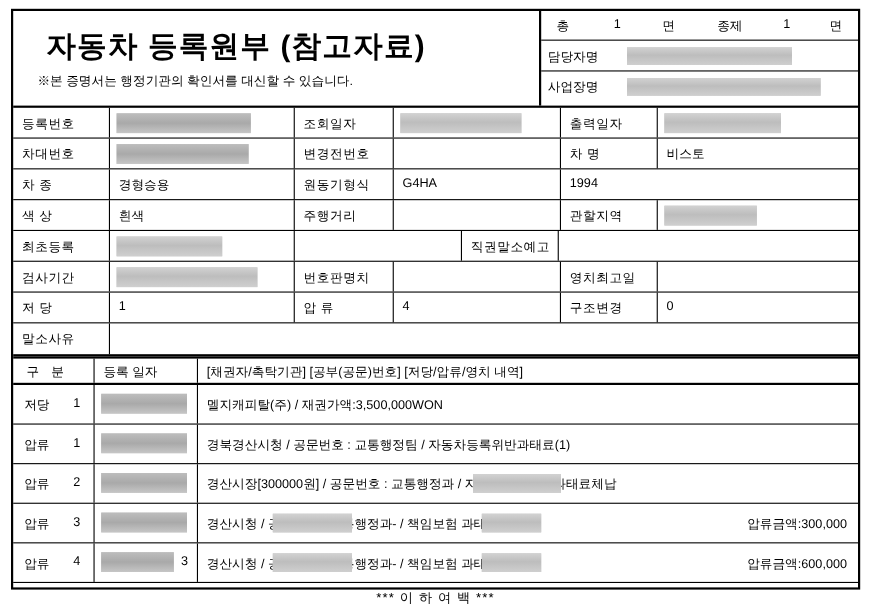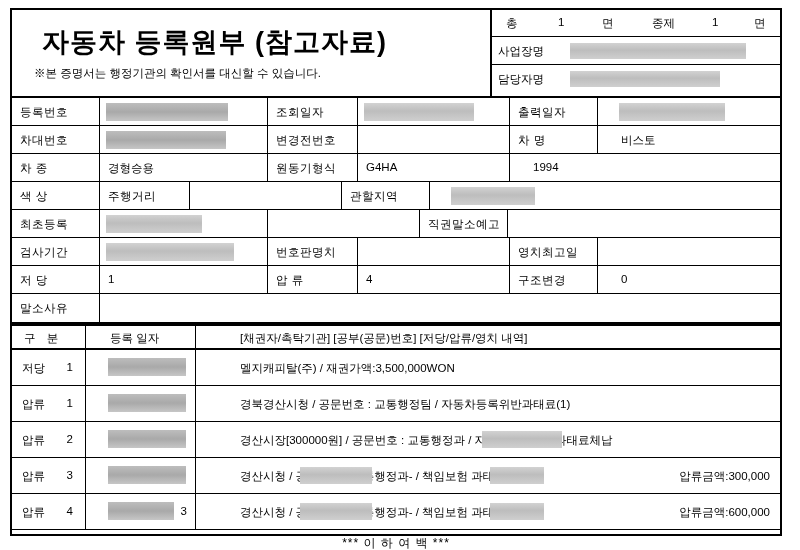--- a/index.html
+++ b/index.html
@@ -133,57 +133,56 @@
     position: absolute;
     left: 8px;
     top: 7px;
     white-space: nowrap;
   }
   .w-lab { width: 88px; }
   .w-val1 { width: 168px; }
   .w-lab2 { width: 90px; }
   .w-val2 { width: 152px; text-decoration: underline; }
   .w-lab3 { width: 88px; text-align: right; }
-  .w-val3 { flex: 1; margin-left: 15px; }
+  .w-val3 { flex: 1; }
   
   .rd {
     position: absolute;
     background: #c8c8c8;
     background-image: linear-gradient(180deg, #d2d2d2 0%, #bdbdbd 45%, #cfcfcf 100%);
   }
   .rd.dark {
     background-image: linear-gradient(180deg, #bdbdbd 0%, #a9a9a9 50%, #c6c6c6 100%);
   }
   
   .detail {
     border-top: 2px solid #000;
   }
   .drow {
     display: flex;
     height: 36px;
     border-bottom: 1px solid #000;
     box-sizing: border-box;
     position: relative;
-    gap: 16px;
   }
   .drow.head {
     height: 24px;
     border-bottom: 2px solid #000;
   }
   .dcell {
     position: relative;
     box-sizing: border-box;
     border-right: 1px solid #000;
     height: 100%;
     overflow: hidden;
   }
   .dcell.nb { border-right: none; }
   .d-gubun { width: 74px; }
   .d-date { width: 94px; }
-  .d-body { flex: 1; margin-left: 20px; }
+  .d-body { flex: 1; }
   .dlab {
     position: absolute;
     font-size: 11.5px;
     white-space: nowrap;
   }
   .gub-name {
     left: 10px;
     top: 11px;
   }
   .gub-num {
@@ -234,31 +233,31 @@
       <div class="header-right">
         <div class="hr-top">
           <span style="left:14px">총</span>
           <span style="left:66px">1</span>
           <span style="left:110px">면</span>
           <span style="left:160px">종제</span>
           <span style="left:220px">1</span>
           <span style="left:262px">면</span>
         </div>
         <div class="hr-row">
+          <div class="hr-label">담당자명</div>
+          <div class="hr-val">
+            <div class="rd" style="left:0;top:2px;width:150px;height:16px"></div>
+          </div>
+        </div>
+        <div class="hr-row">
           <div class="hr-label">사업장명</div>
           <div class="hr-val">
             <div class="rd" style="left:0;top:2px;width:176px;height:16px"></div>
           </div>
         </div>
-        <div class="hr-row">
-          <div class="hr-label">담당자명</div>
-          <div class="hr-val">
-            <div class="rd" style="left:0;top:2px;width:150px;height:16px"></div>
-          </div>
-        </div>
       </div>
     </div>
 
     <div class="info">
 
       <div class="irow">
         <div class="cell w-lab">
           <div class="lab">등록번호</div>
         </div>
         <div class="cell w-val1">
@@ -313,20 +312,23 @@
           <div class="val">G4HA</div>
         </div>
         <div class="cell w-val3 nb">
           <div class="val">1994</div>
         </div>
       </div>
 
       <div class="irow">
         <div class="cell w-lab">
           <div class="lab">색   상</div>
+        </div>
+        <div class="cell w-val1">
+          <div class="val">흰색</div>
         </div>
         <div class="cell w-lab2">
           <div class="lab">주행거리</div>
         </div>
         <div class="cell w-val2">
           <div class="val"></div>
         </div>
         <div class="cell w-lab3">
           <div class="lab">관할지역</div>
         </div>

